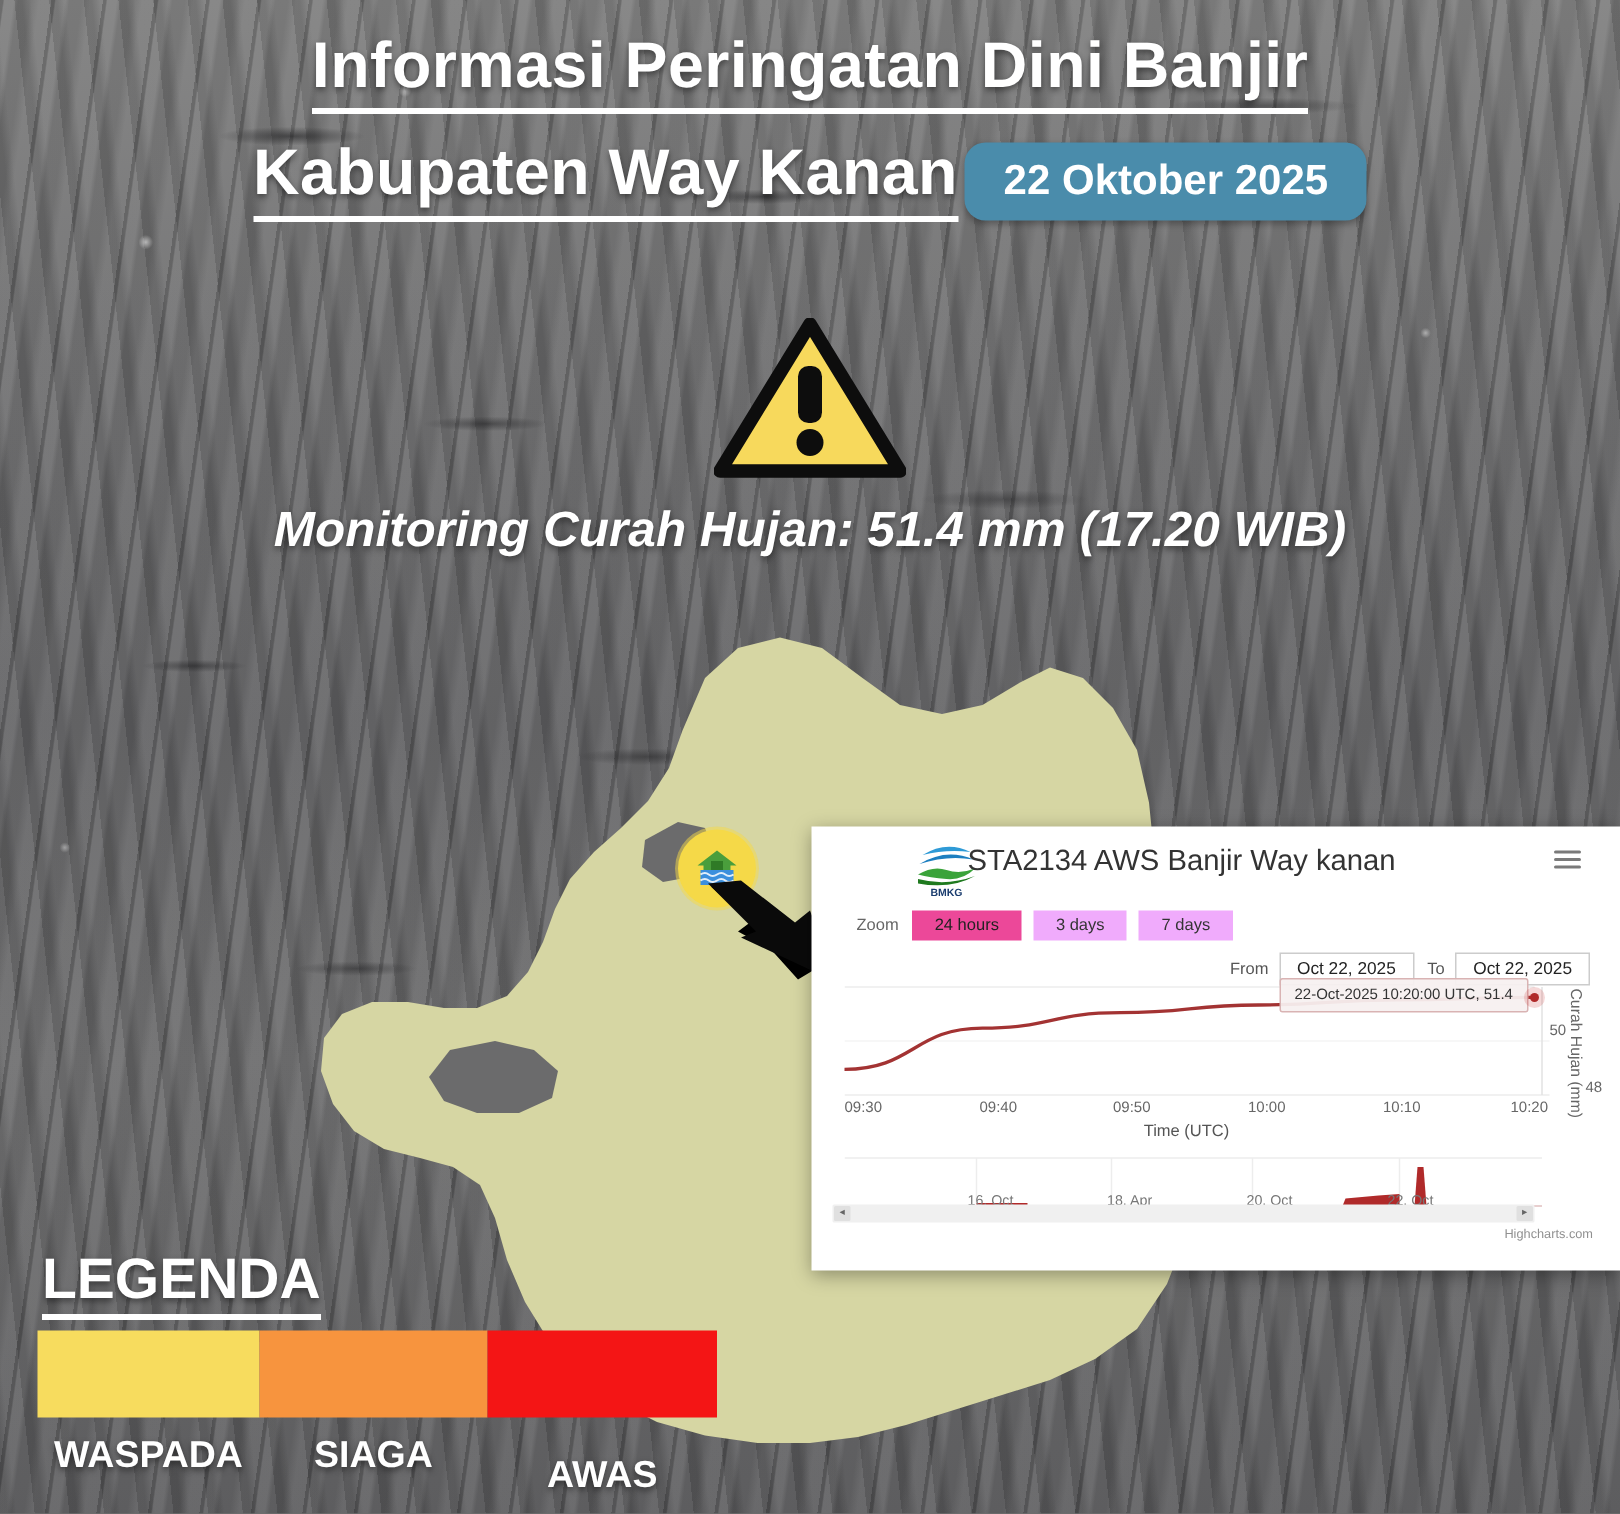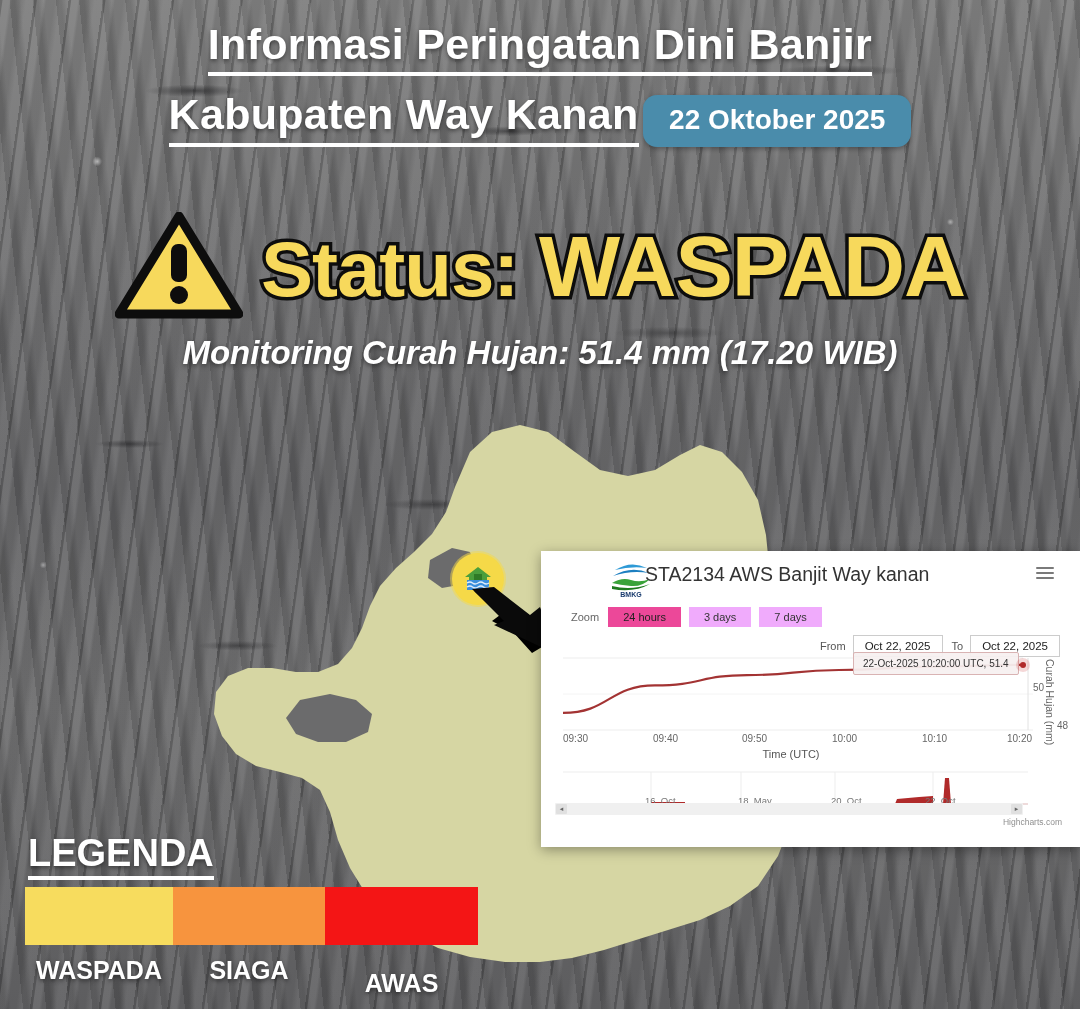--- a/index.html
+++ b/index.html
@@ -185,39 +185,35 @@
   <div id="title2" class="title-line">Kabupaten Way Kanan</div>
   <div id="date-badge">22 Oktober 2025</div>
 </div>
 
 <div id="status-row">
   <svg id="warn-tri" width="128" height="108" viewBox="0 0 128 108">
     <path d="M64 4 L124 102 L4 102 Z" fill="#f7d95c" stroke="#0d0d0d" stroke-width="9" stroke-linejoin="round"></path>
     <rect x="56" y="32" width="16" height="38" rx="7" fill="#0d0d0d"></rect>
     <circle cx="64" cy="83" r="9" fill="#0d0d0d"></circle>
   </svg>
-  <div id="status-text">
-    <span>Status:</span>
-    <span class="big">WASPADA</span>
-  </div>
 </div>
 <div id="monitoring">Monitoring Curah Hujan: 51.4 mm (17.20 WIB)</div>
 
 <div id="chart-panel">
 
   <div id="chart-title-row">
     <svg id="bmkg-logo" viewBox="0 0 44 40">
       <path d="M6 11 q16 -10 32 -2 q-16 -2 -32 2 Z" fill="#2e9ad6"></path>
       <path d="M4 17 q18 -11 36 -3 q-18 -3 -36 3 Z" fill="#1d7fc0"></path>
       <ellipse cx="22" cy="22" rx="19" ry="6" fill="#ffffff"></ellipse>
       <path d="M3 24 q10 -6 19 -3 q9 3 19 -1 q-8 8 -19 7 q-11 -1 -19 -3 Z" fill="#3aa33a"></path>
       <path d="M3 27 q19 5 38 -2 q-16 9 -38 5 Z" fill="#1f7a1f"></path>
       <text x="22" y="38" font-size="7" font-weight="bold" fill="#1a3c6e" text-anchor="middle" font-family="Liberation Sans, sans-serif">BMKG</text>
     </svg>
-    <div id="chart-title">STA2134 AWS Banjit Way kanan</div>
+    <div id="chart-title">STA2134 AWS Banjir Way kanan</div>
     <div id="hamburger">
       <span></span>
         <span></span>
         <span></span>
     </div>
   </div>
 
   <div id="zoom-row">
     <span id="zoom-label">Zoom</span>
     <span class="range-btn active">24 hours</span>
@@ -261,21 +257,21 @@
       <line x1="88" y1="2" x2="88" y2="34" stroke="#ededed" stroke-width="1"></line>
       <line x1="178" y1="2" x2="178" y2="34" stroke="#ededed" stroke-width="1"></line>
       <line x1="272" y1="2" x2="272" y2="34" stroke="#ededed" stroke-width="1"></line>
       <line x1="370" y1="2" x2="370" y2="34" stroke="#ededed" stroke-width="1"></line>
       <path d="M88,34 L88,32 L122,32 L122,34 Z" fill="#b02a2a"></path>
       <path d="M332,34 L334,29 L356,27 L370,26 L370,34 Z" fill="#b02a2a"></path>
       <path d="M380,34 L382,8 L386,8 L388,34 Z" fill="#b02a2a"></path>
       <line x1="0" y1="34" x2="465" y2="34" stroke="#e8cfcf" stroke-width="1.4"></line>
     </svg>
     <div class="navtick" style="left:82px;">16. Oct</div>
-    <div class="navtick" style="left:175px;">18. May</div>
+    <div class="navtick" style="left:175px;">18. Apr</div>
     <div class="navtick" style="left:268px;">20. Oct</div>
     <div class="navtick" style="left:362px;">22. Oct</div>
   </div>
 
   <div id="scrollbar">
     <div class="sb-btn" style="left:1px;">◂</div>
     <div class="sb-btn" style="right:1px;">▸</div>
   </div>
   <div id="credit">Highcharts.com</div>
 </div>

